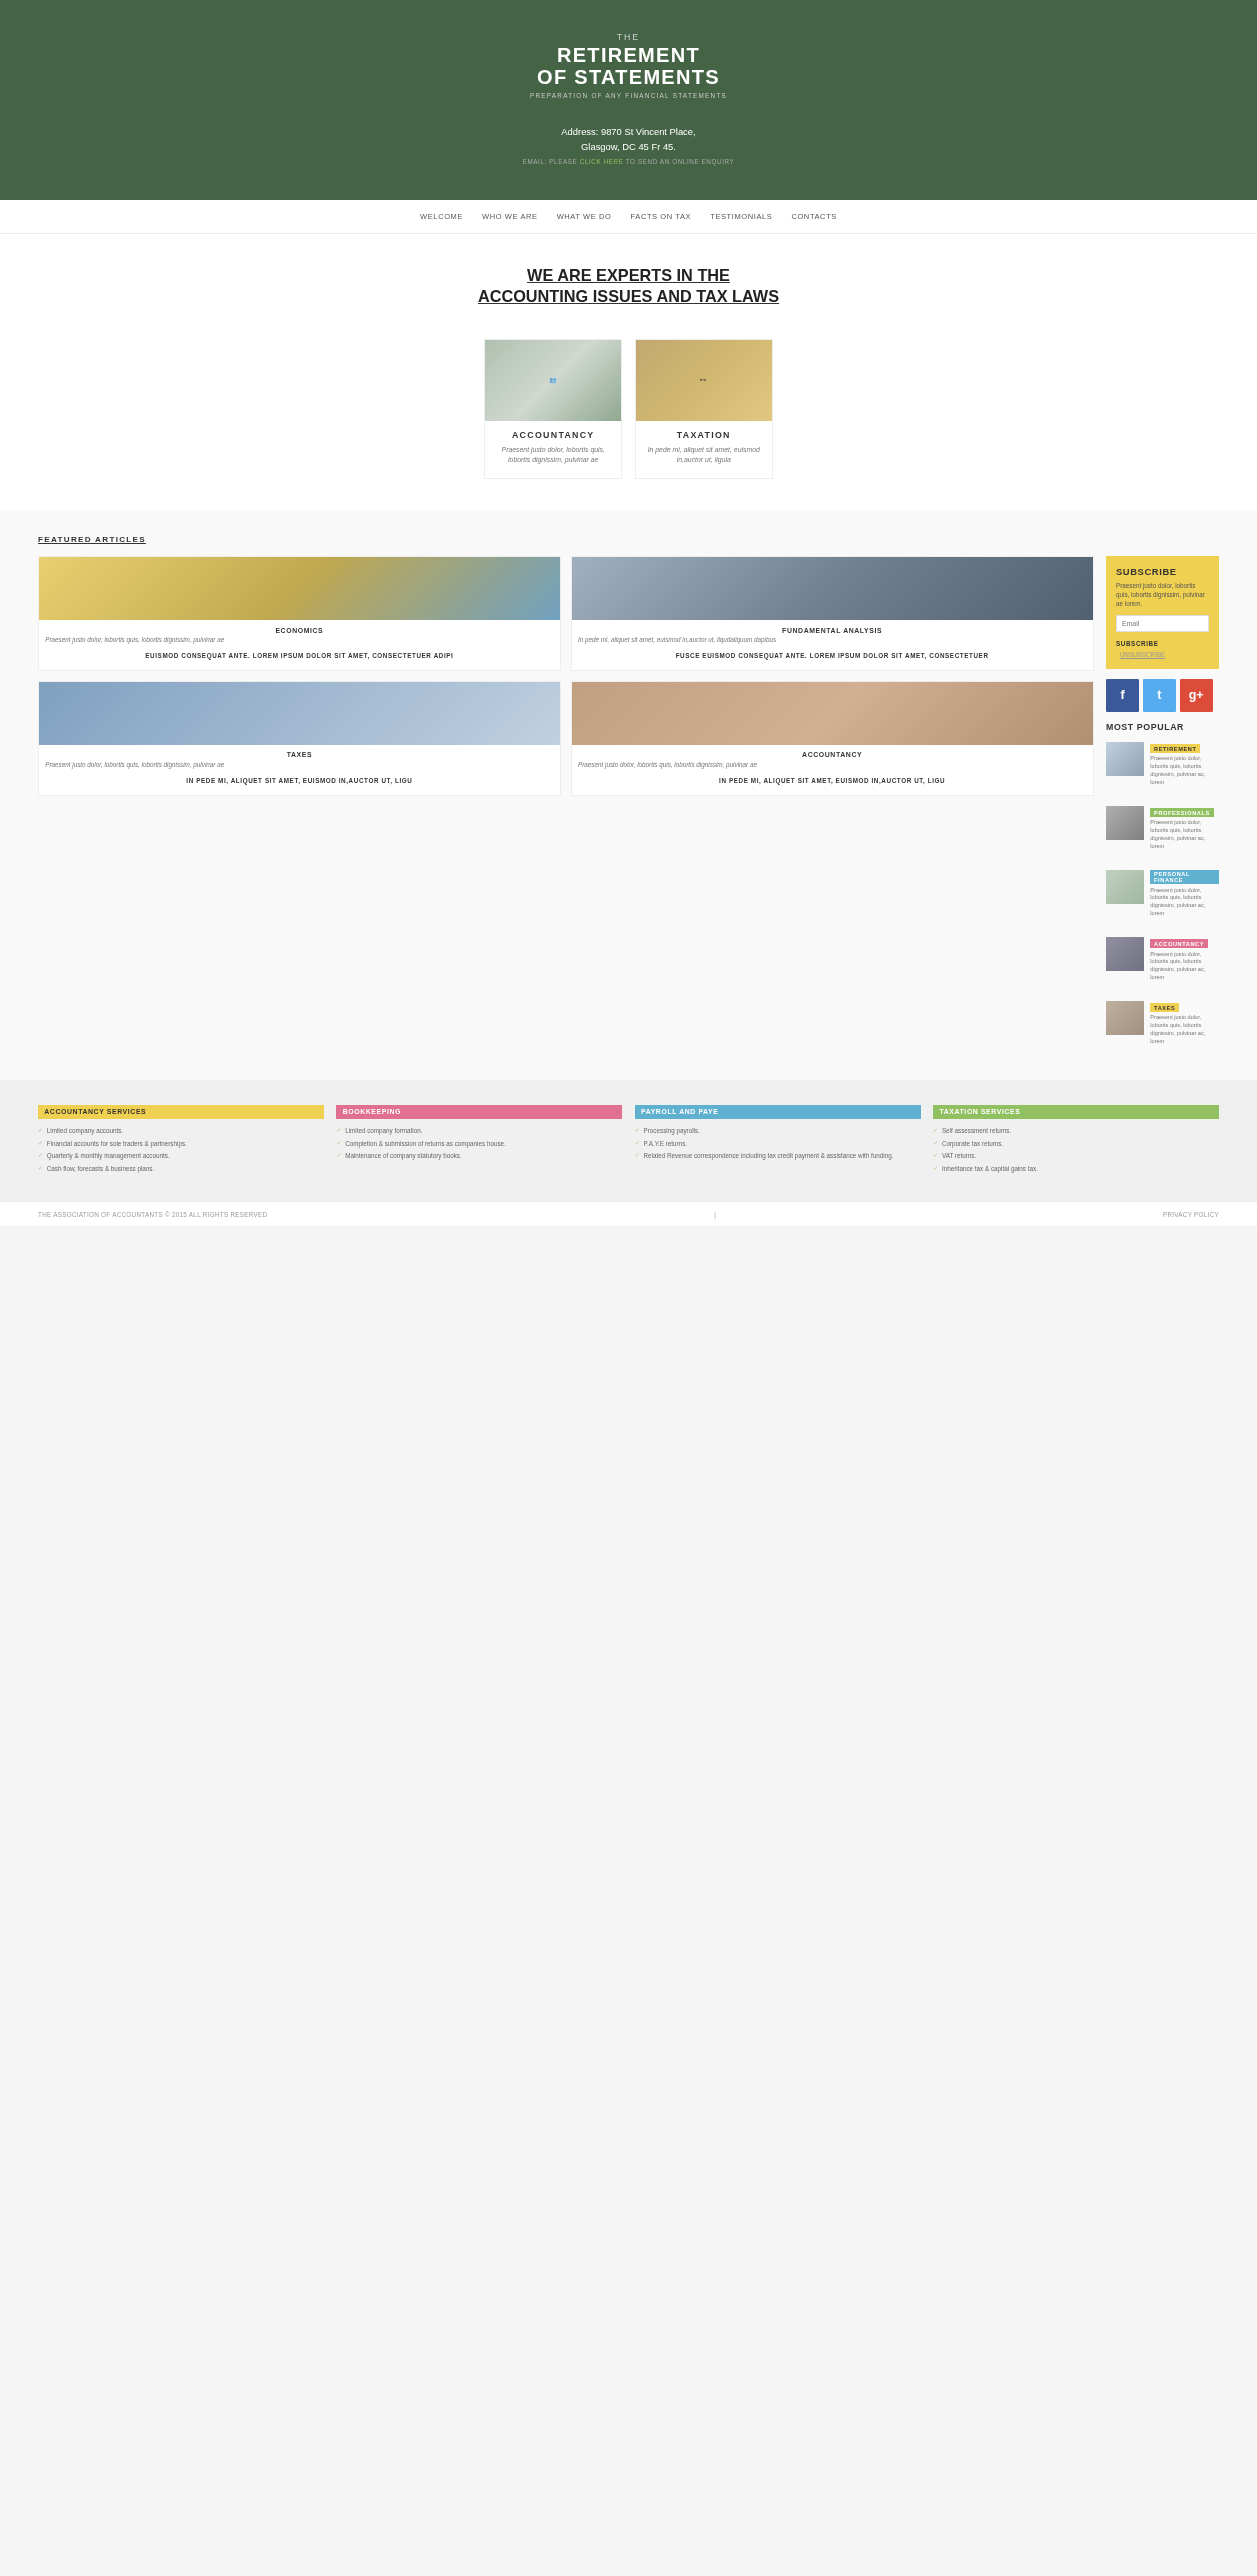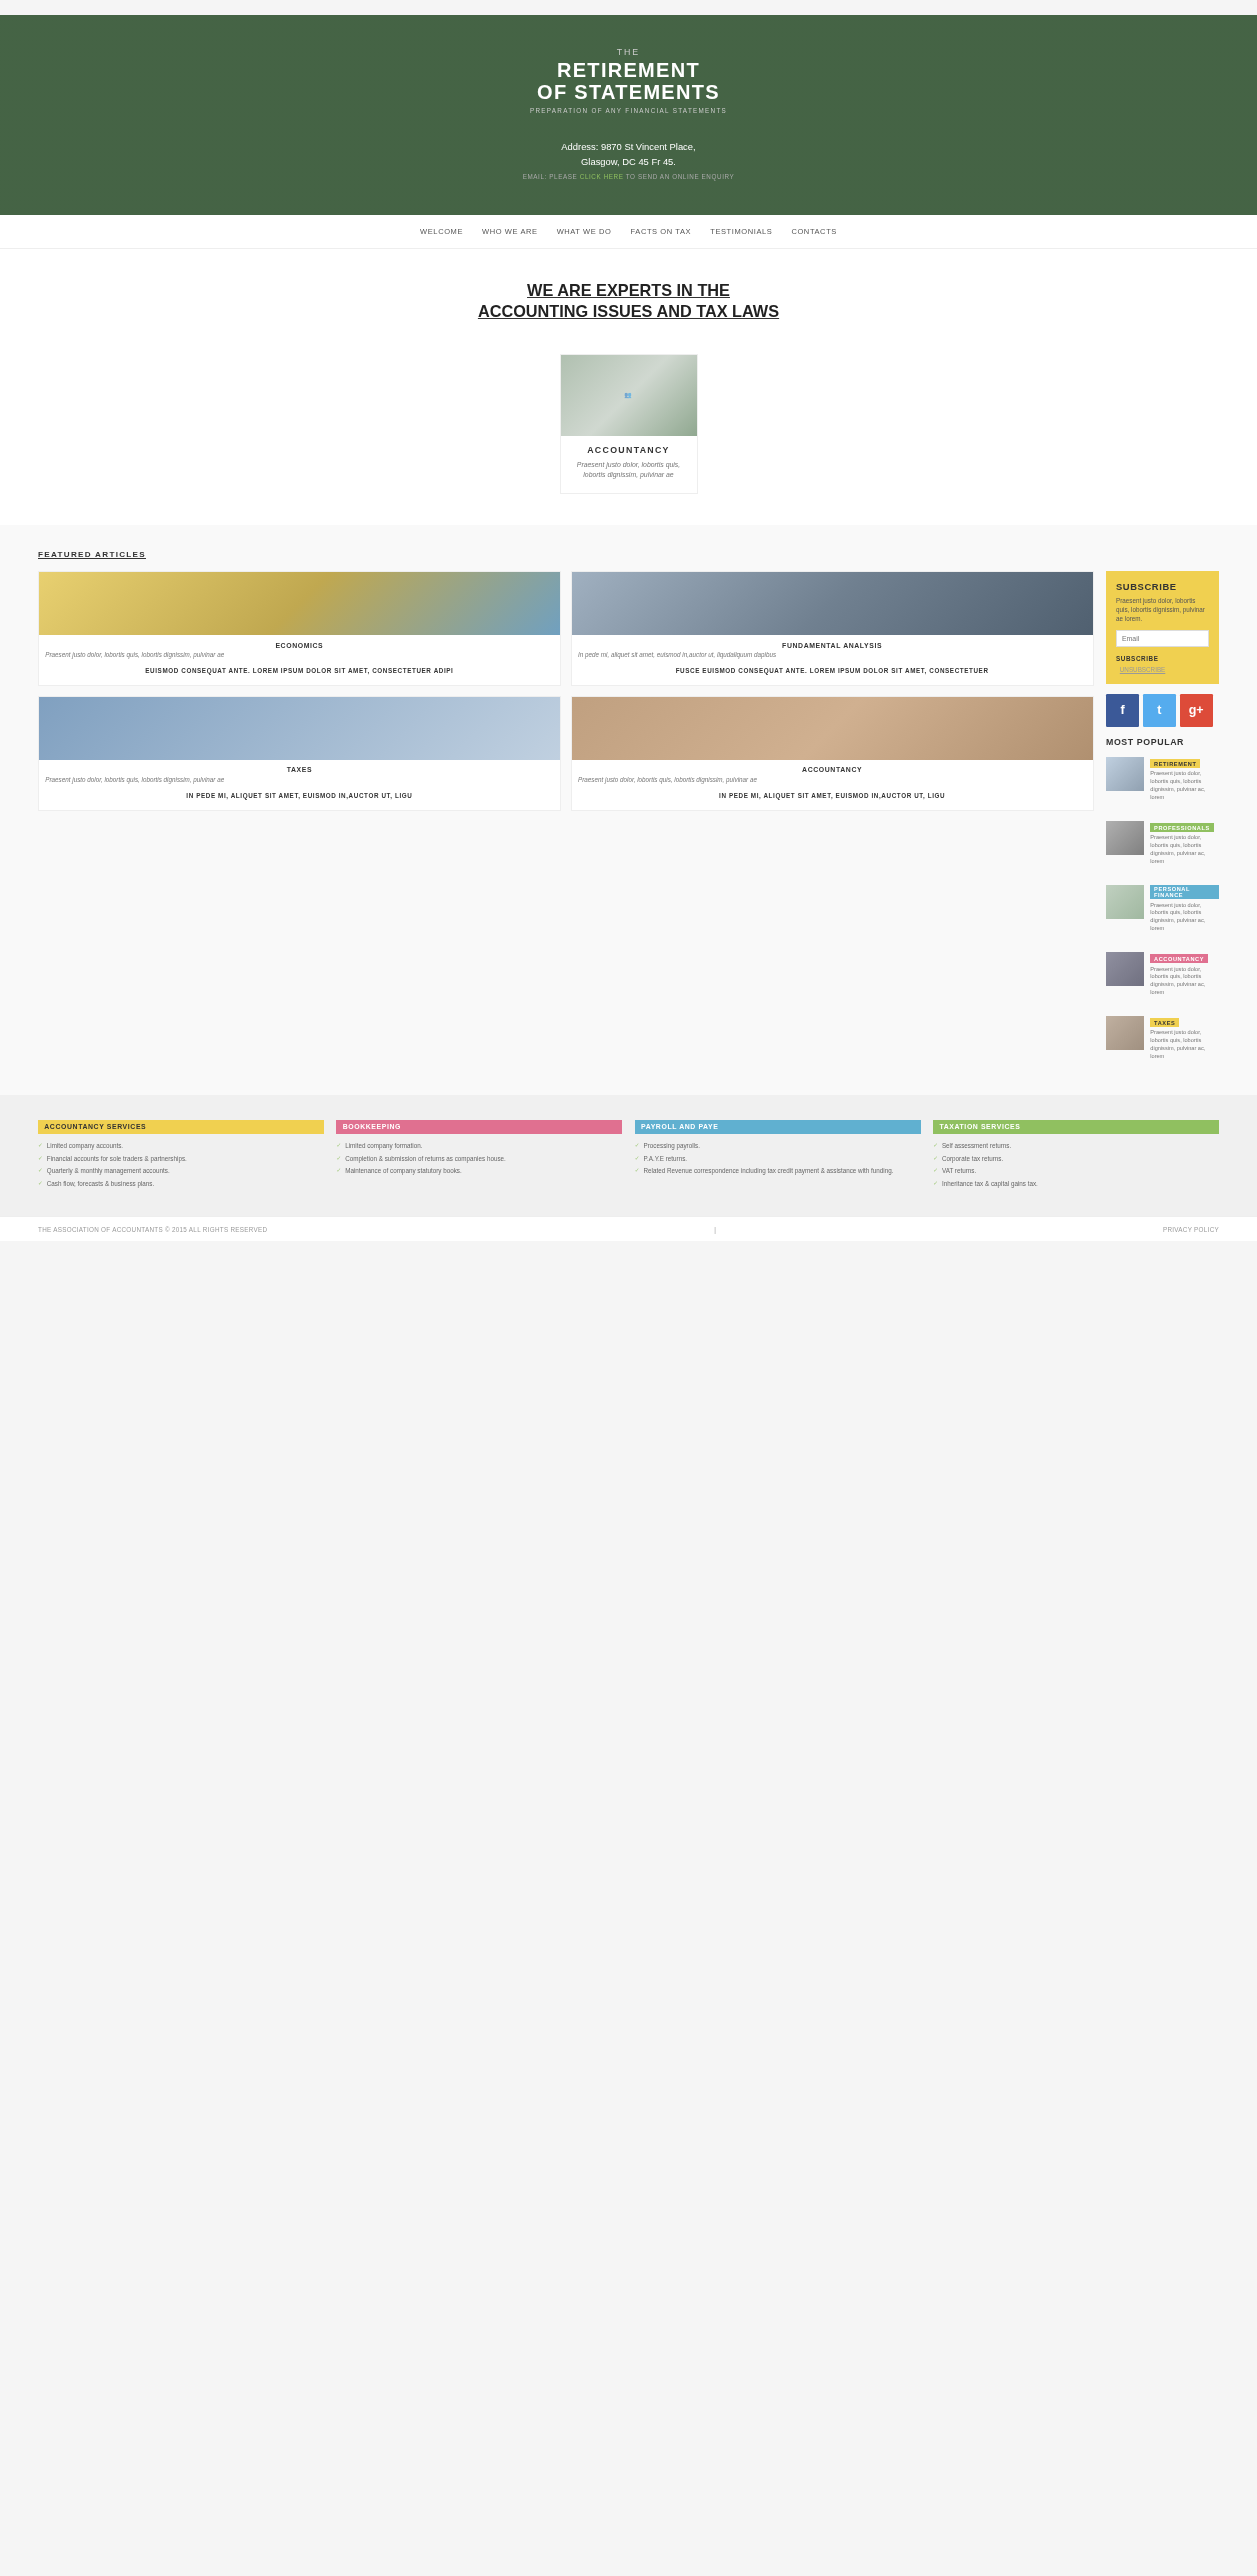--- a/index.html
+++ b/index.html
@@ -9,21 +9,20 @@
     .hero {
       background: linear-gradient(rgba(60,90,60,0.7), rgba(60,90,60,0.7)), #5a7a5a;
       min-height: 200px;
       display: flex;
       flex-direction: column;
       align-items: center;
       justify-content: center;
       text-align: center;
       padding: 25px 12.5px;
       position: relative;
-      margin-top: 15px;
     }
     .hero-title-the {
       color: #ccc;
       font-size: 8.8px;
       letter-spacing: 1.9px;
       font-weight: normal;
       margin-bottom: 1.3px;
     }
     .hero-title-main {
       color: #fff;
@@ -433,20 +432,27 @@
   </div>
 
   <div class="services-row">
     <div class="service-card">
       <div class="service-img service-img-accountancy">
         <div class="img-placeholder">👥</div>
       </div>
       <div class="service-label">ACCOUNTANCY</div>
       <div class="service-desc">Praesent justo dolor, lobortis quis, lobortis dignissim, pulvinar ae</div>
     </div>
+    <div class="service-card">
+      <div class="service-img service-img-taxation">
+        <div class="img-placeholder">🕶️</div>
+      </div>
+      <div class="service-label">TAXATION</div>
+      <div class="service-desc">In pede mi, aliquet sit amet, euismod in,auctor ut, ligula</div>
+    </div>
   </div>
 
   <div class="featured-section">
     <div class="featured-header">FEATURED ARTICLES</div>
     <div class="featured-layout">
 
       <div class="articles-grid">
 
         <div class="article-card">
           <div class="article-img article-img-economics"></div>

